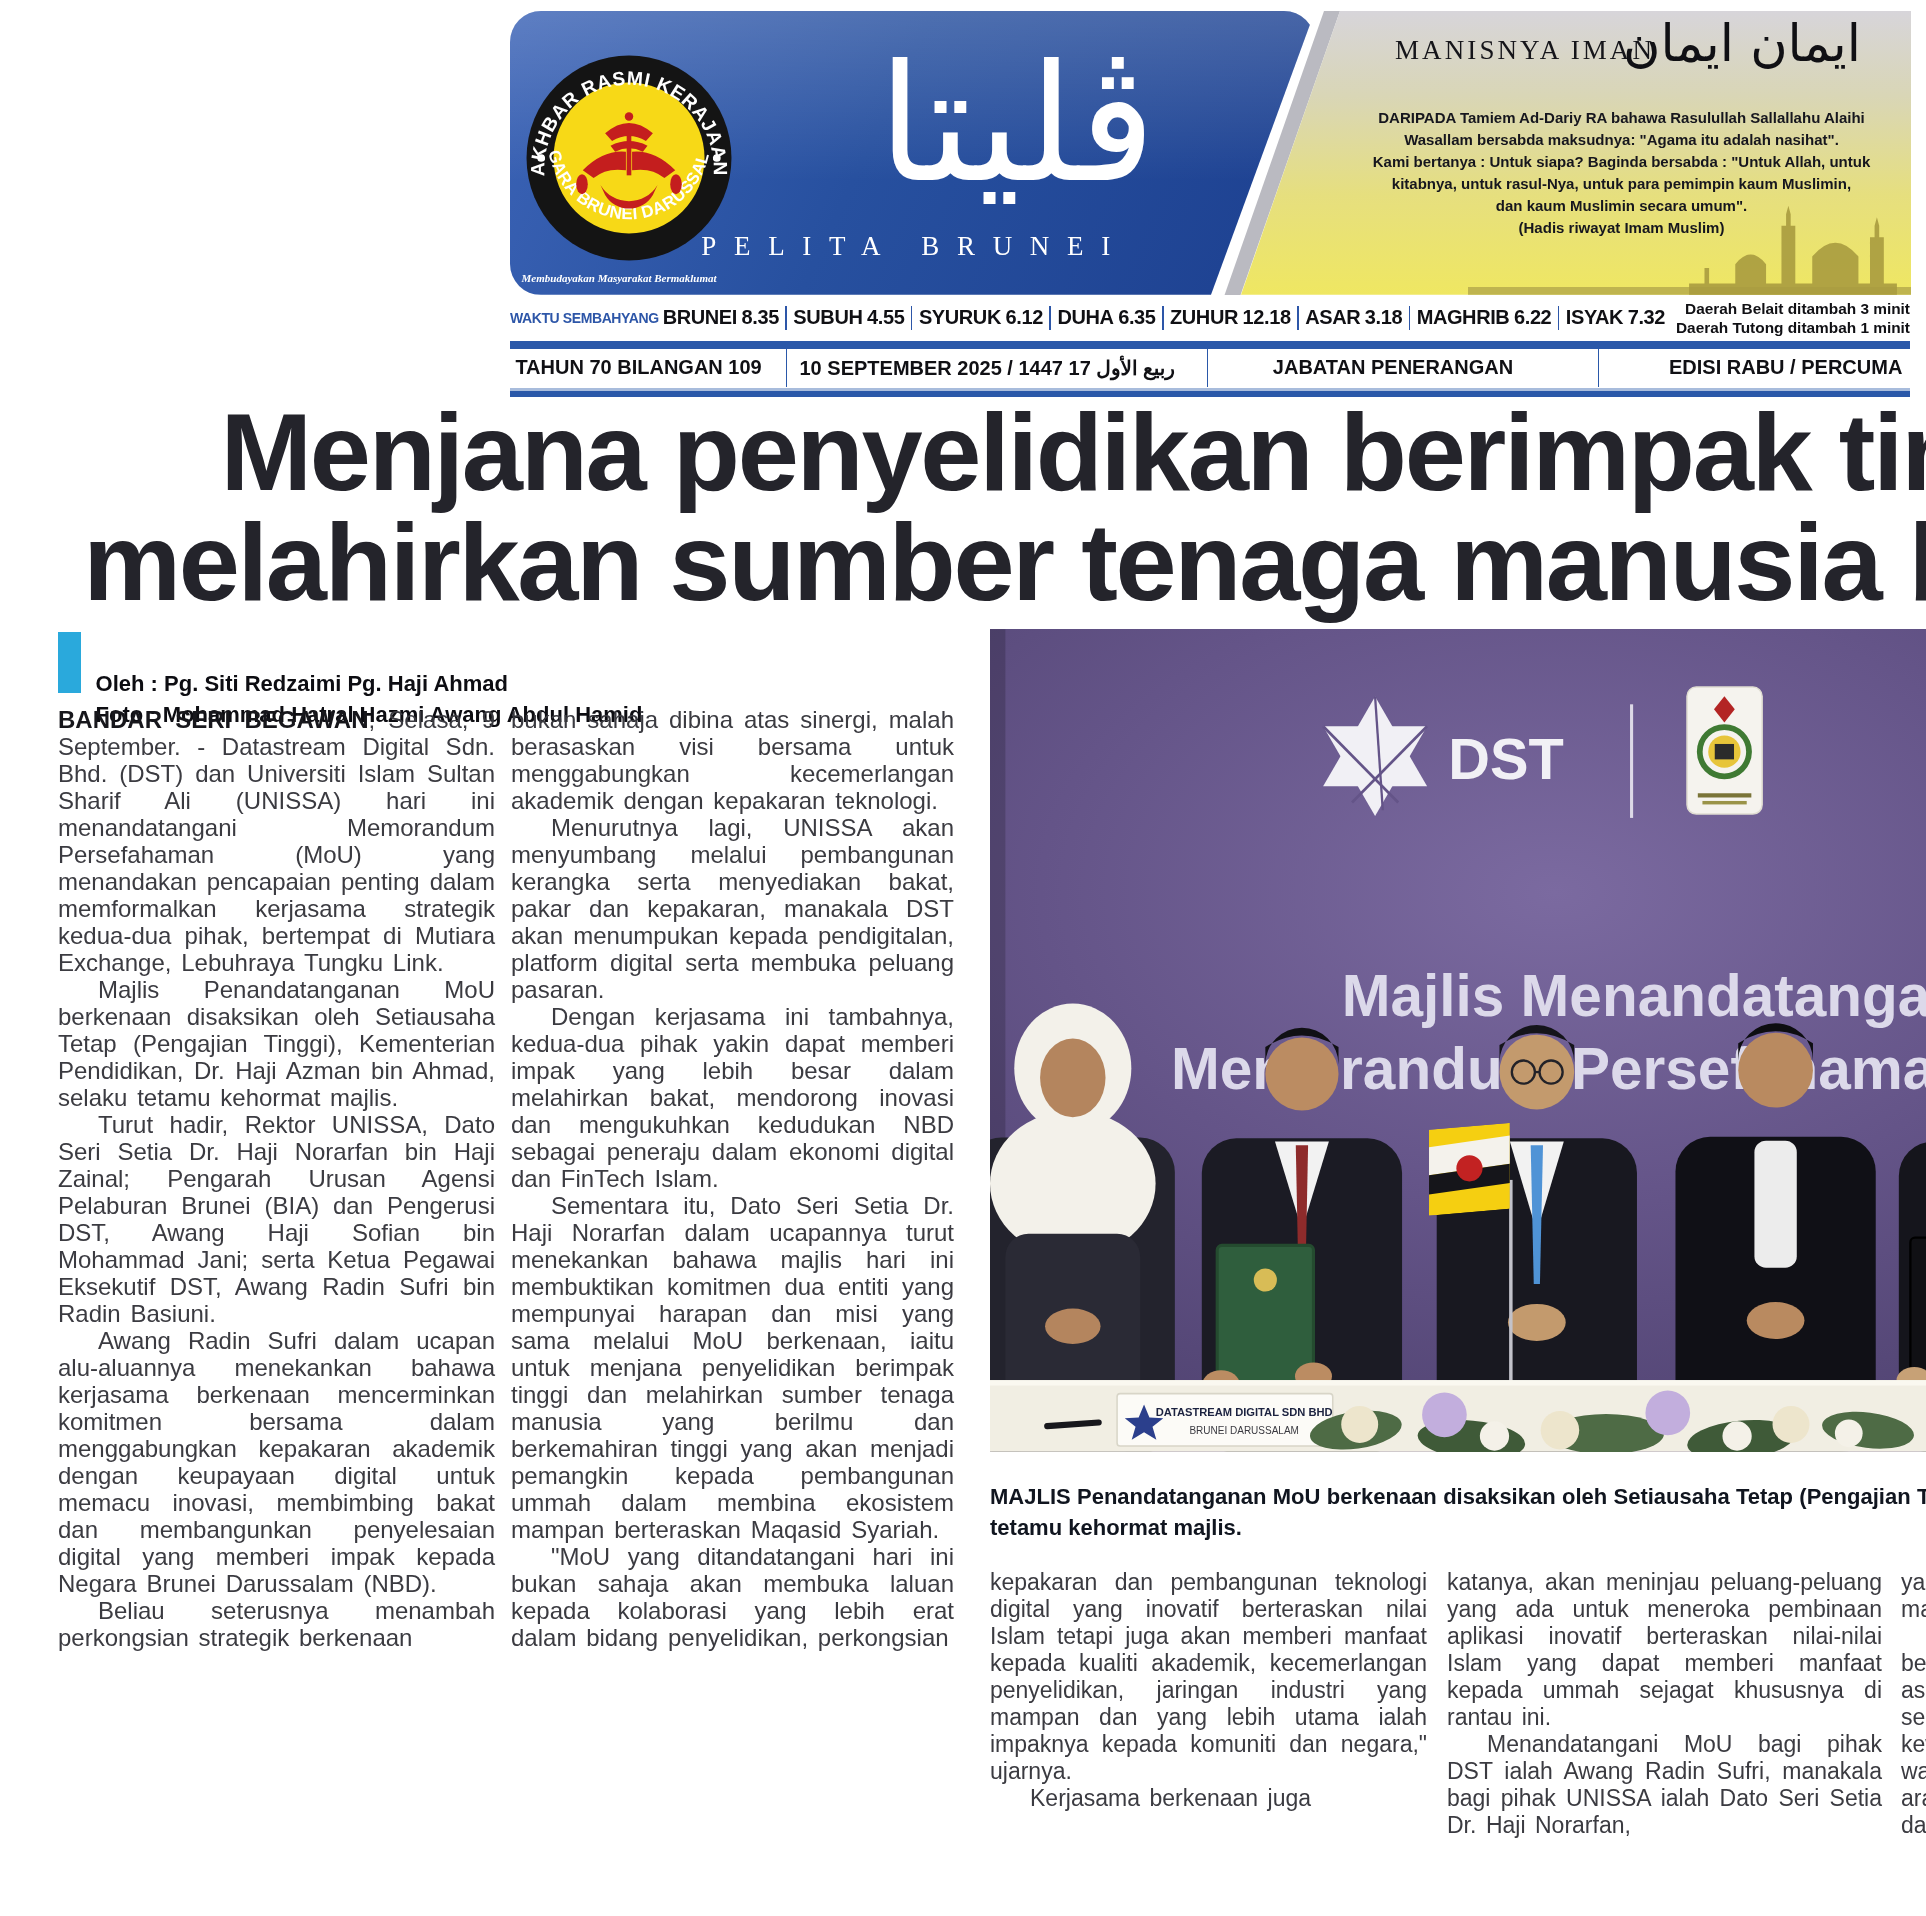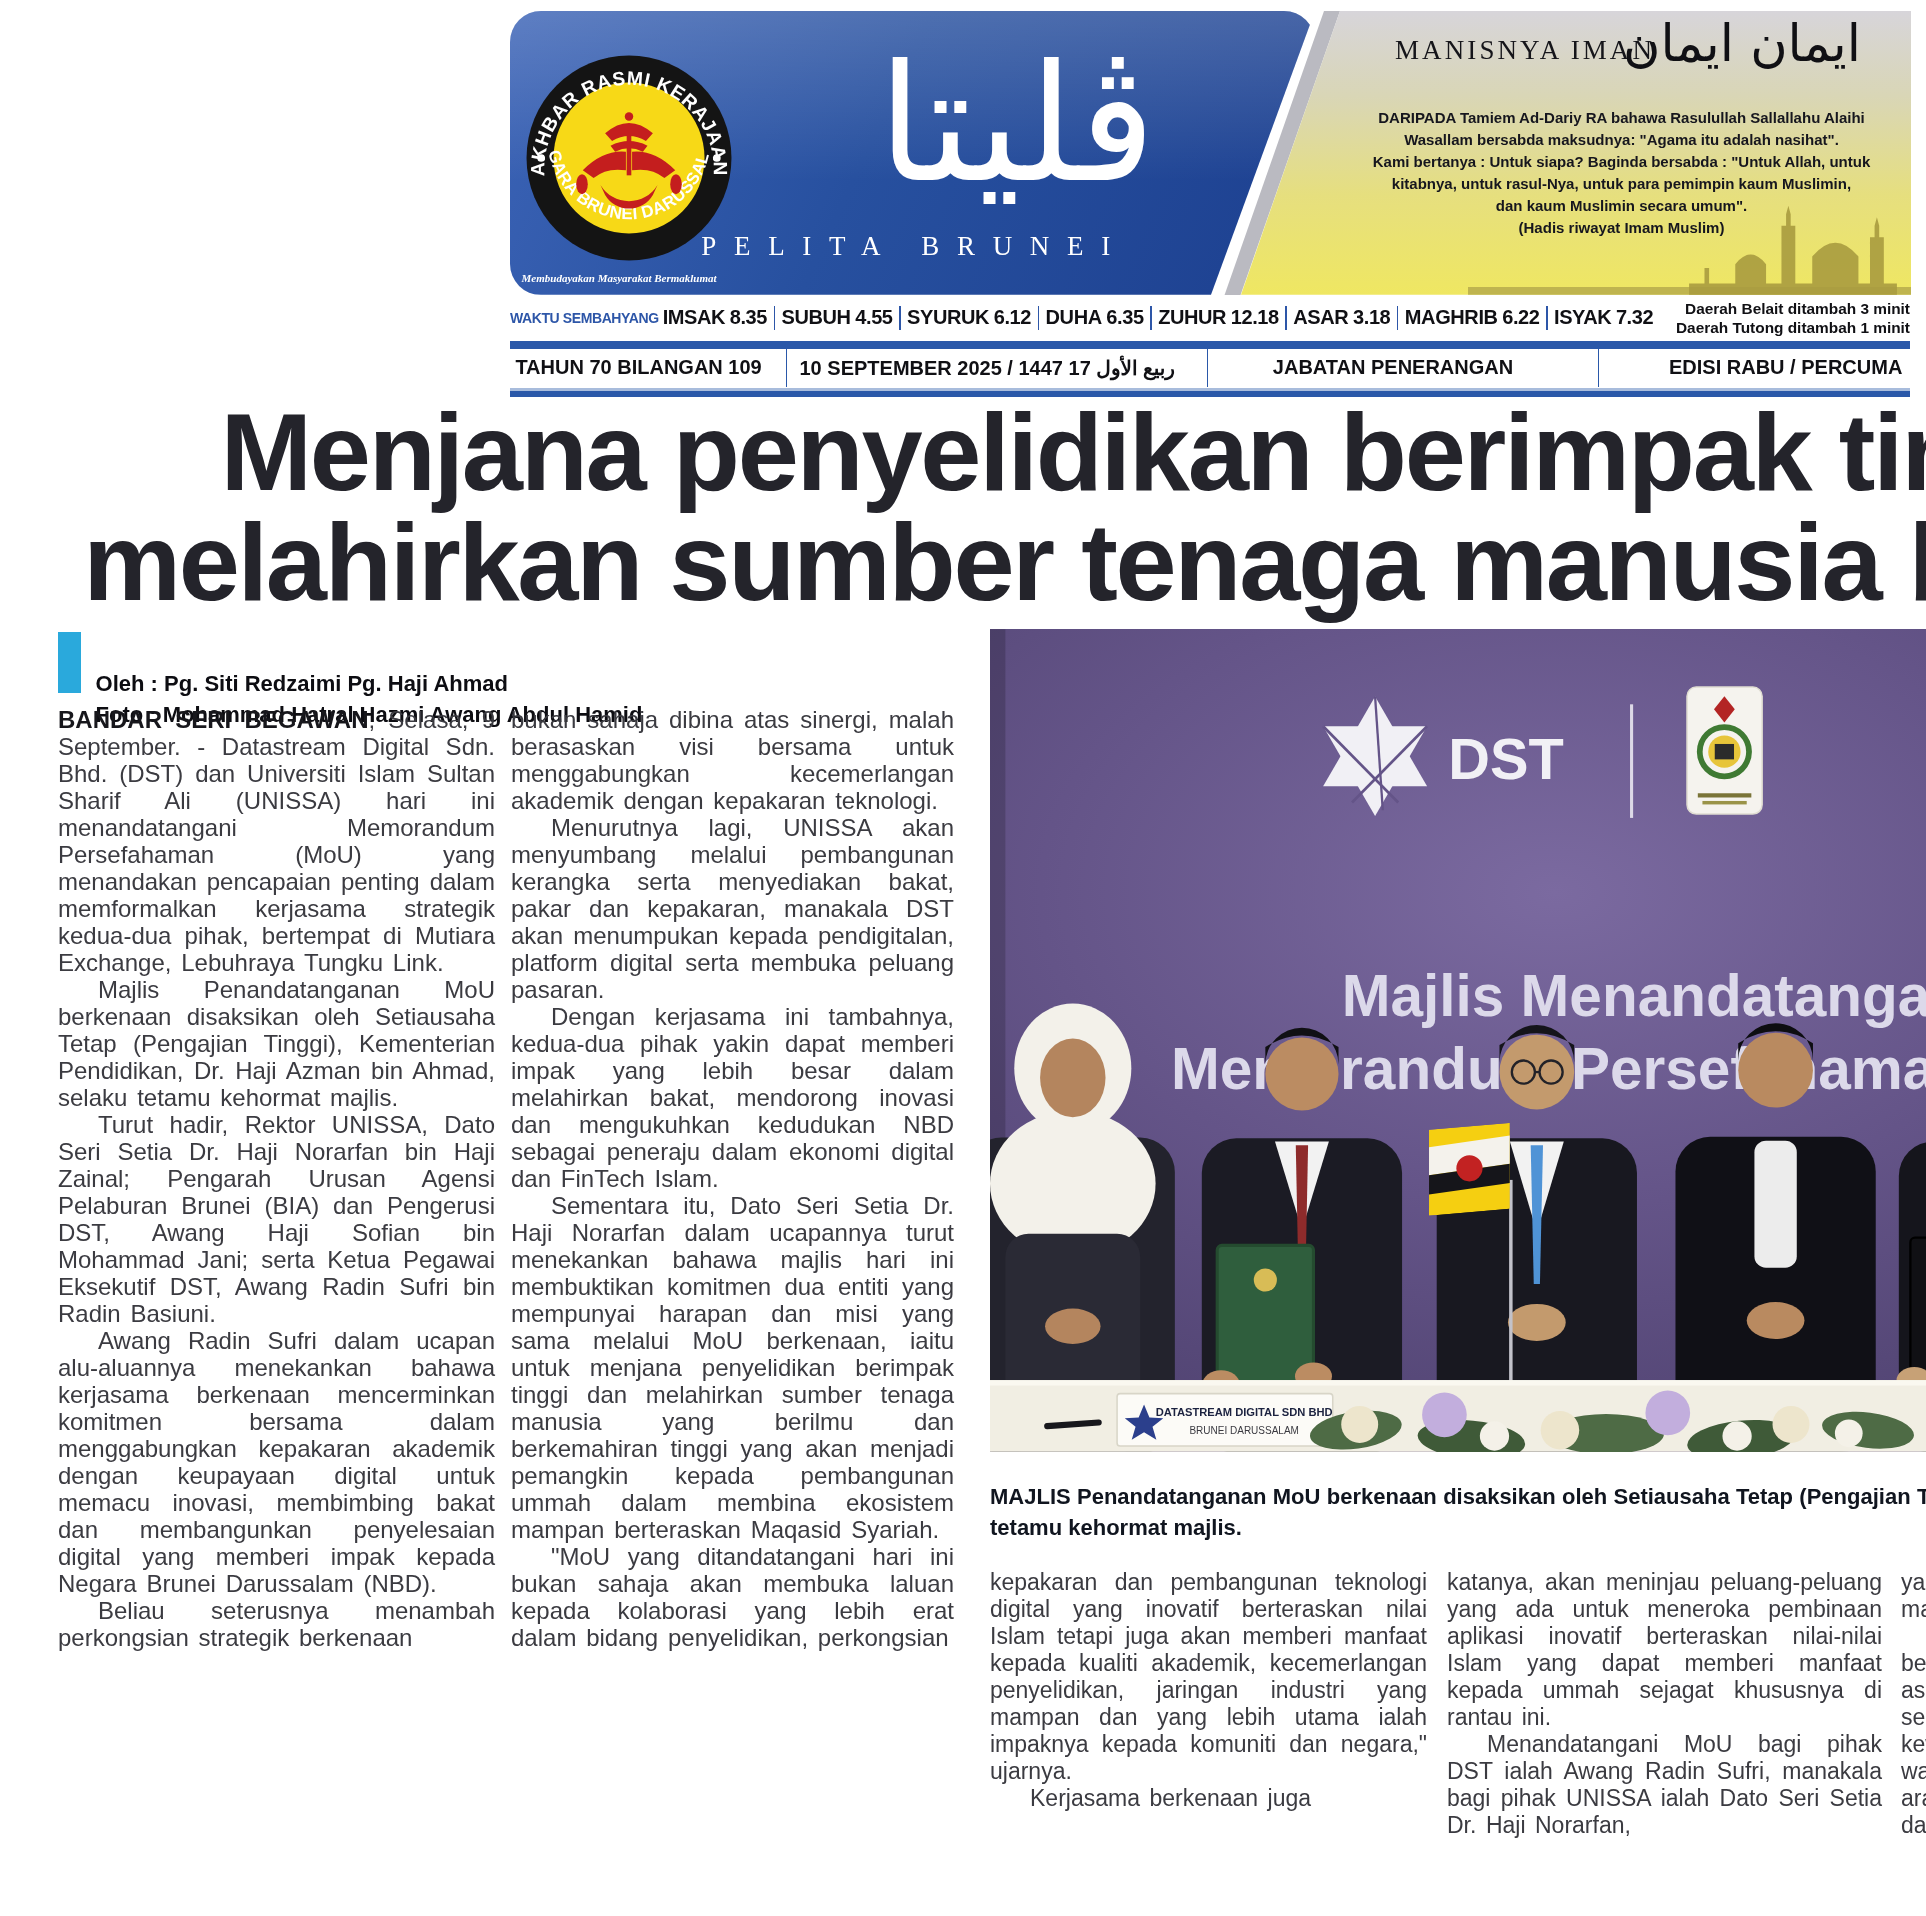--- a/index.html
+++ b/index.html
@@ -126,21 +126,21 @@
     <div>(Hadis riwayat Imam Muslim)</div>
   </div>
   <div class="abs p-ground"></div>
   <svg class="abs p-mosque" viewBox="0 0 540 330">
     <path fill="#a89b3f" opacity="0.9" d="M0 330 L0 300 L40 300 L40 260 L52 260 L52 300 L120 300 L120 250 Q160 200 200 250 L200 300 L240 300 L240 150 L252 150 L252 120 L258 98 L264 120 L264 150 L276 150 L276 300 L320 300 L320 230 Q380 158 440 230 L440 300 L470 300 L470 180 L482 180 L482 150 L488 128 L494 150 L494 180 L506 180 L506 300 L540 300 L540 330 Z"></path>
   </svg>
 </div>
 
 <div class="abs prayer">
   <span class="plabel">WAKTU SEMBAHYANG</span>
-  <span class="pitem"><span class="pname">IMSAK</span><span>8.35</span></span>
+  <span class="pitem"><span class="pname">BRUNEI</span><span>8.35</span></span>
   <span class="psep"></span>
   <span class="pitem"><span class="pname">SUBUH</span><span>4.55</span></span>
   <span class="psep"></span>
   <span class="pitem"><span class="pname">SYURUK</span><span>6.12</span></span>
   <span class="psep"></span>
   <span class="pitem"><span class="pname">DUHA</span><span>6.35</span></span>
   <span class="psep"></span>
   <span class="pitem"><span class="pname">ZUHUR</span><span>12.18</span></span>
   <span class="psep"></span>
   <span class="pitem"><span class="pname">ASAR</span><span>3.18</span></span>

